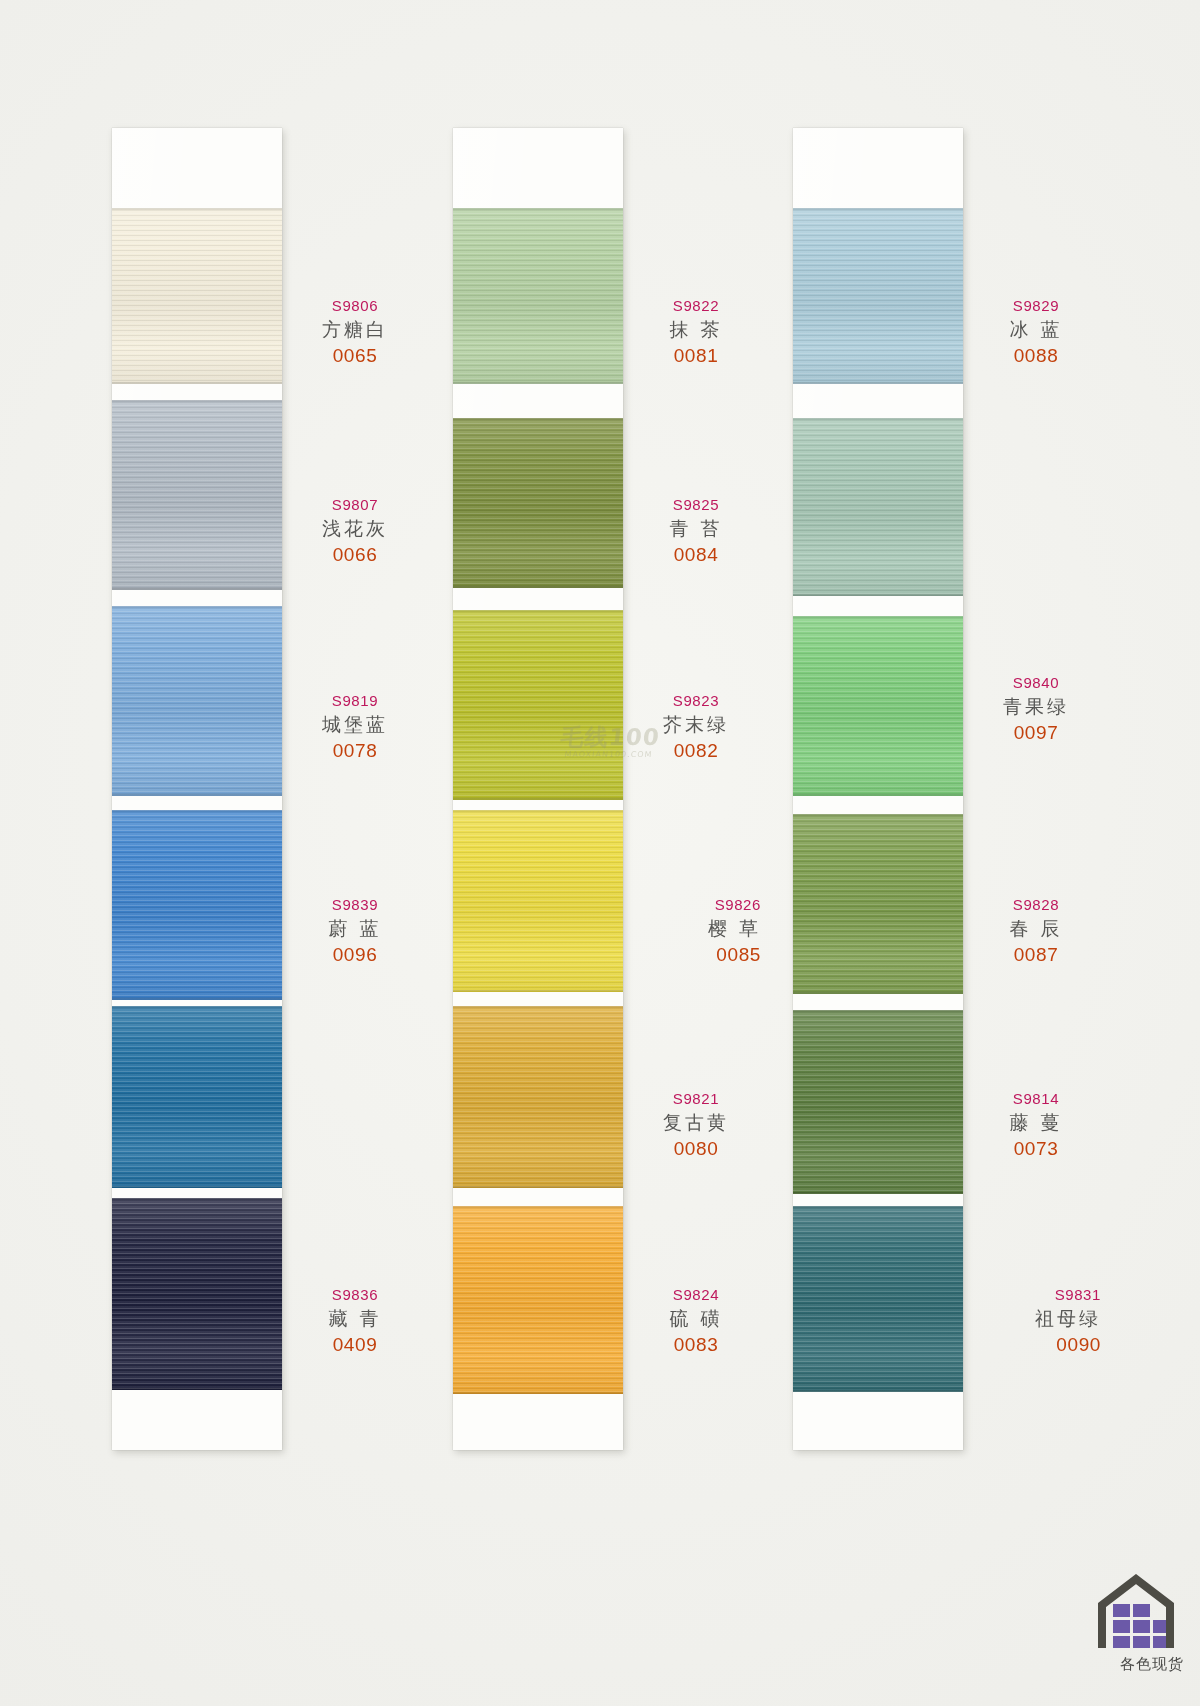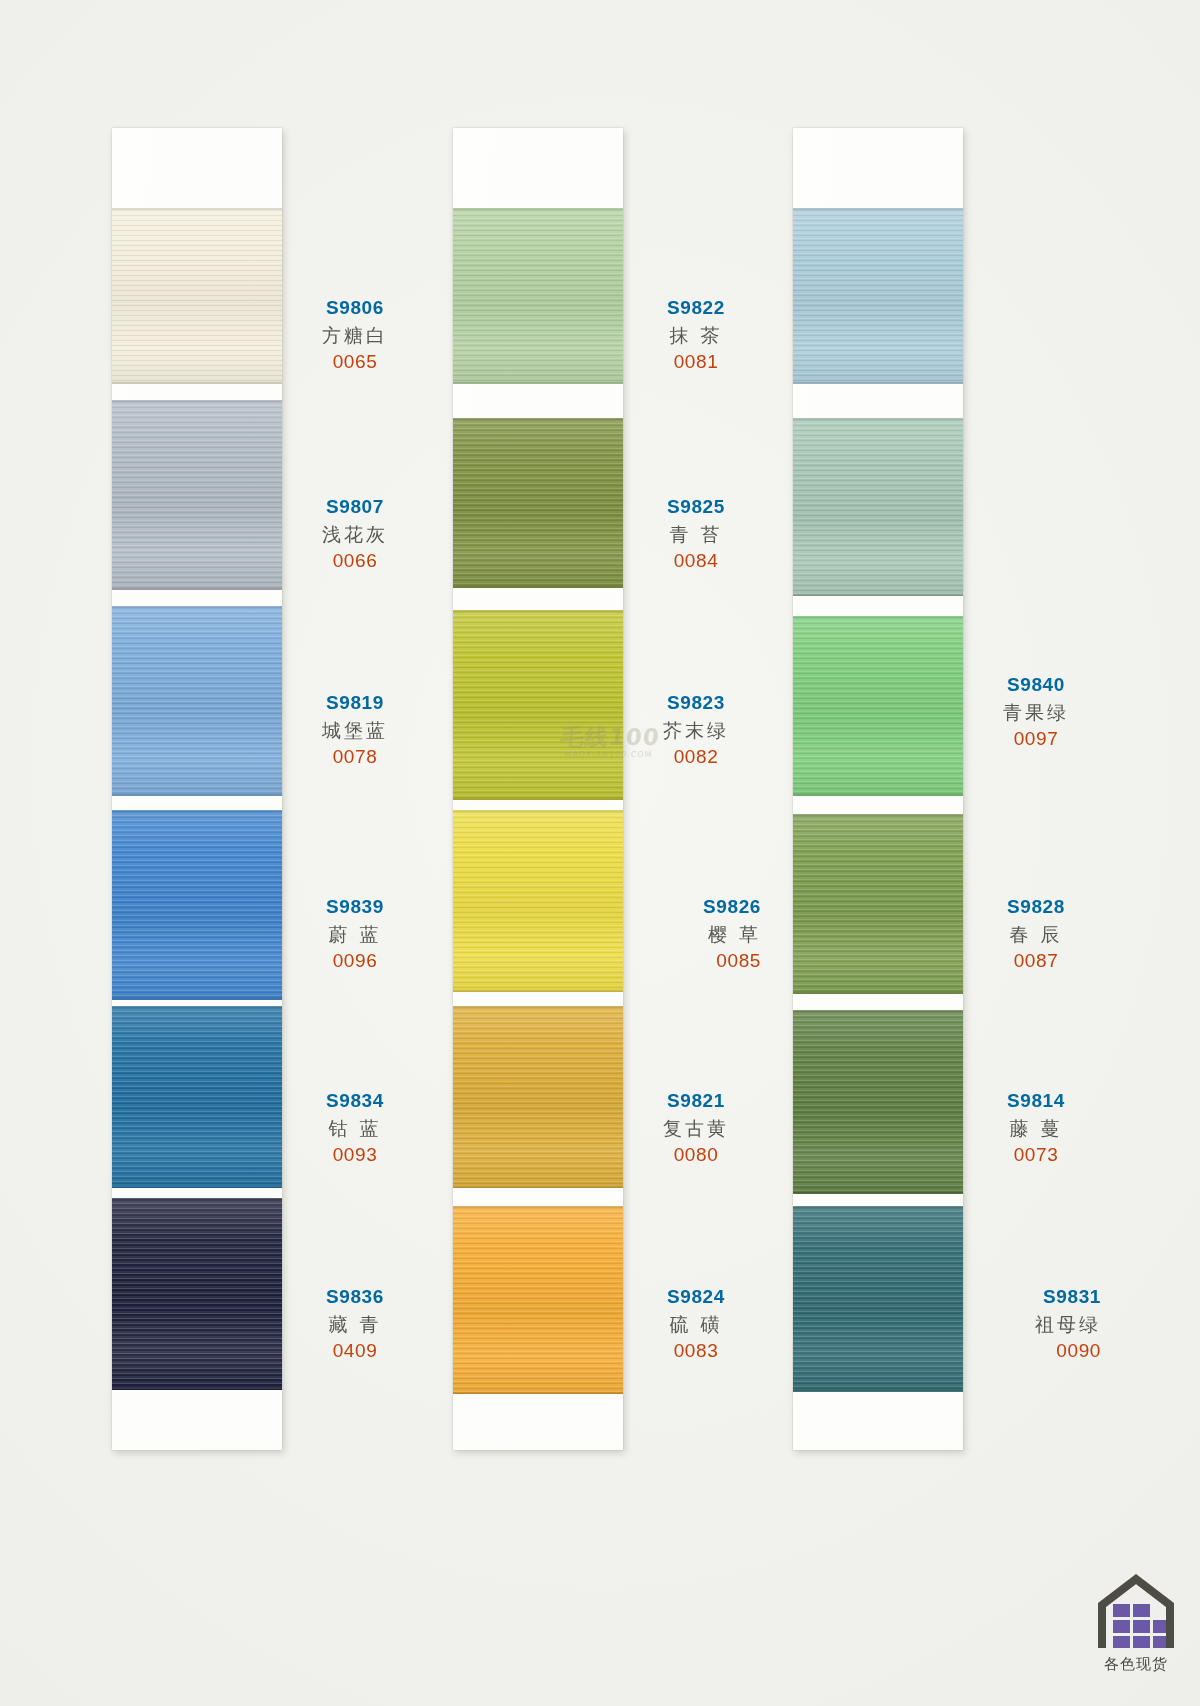--- a/index.html
+++ b/index.html
@@ -94,24 +94,23 @@
 
   
   .label {
     position: absolute;
     width: 130px;
     text-align: center;
     color: #5a5a58;
     line-height: 1.42;
   }
   .label .code {
-    font-size: 19px;
+    font-size: 15px;
     letter-spacing: 0.6px;
-    color: #0369a1;
-    font-weight: bold;
+    color: #be185d;
   }
   .label .cname {
     font-size: 19px;
     letter-spacing: 3px;
     color: #575755;
     font-family: "DejaVu Sans", "Liberation Sans", sans-serif;
   }
   .label .num {
     font-size: 19px;
     letter-spacing: 0.6px;
@@ -142,21 +141,21 @@
     display: block;
     line-height: 9px;
   }
 
   
   .brand-logo {
     position: absolute;
     left: 1088px;
     top: 1574px;
     width: 96px;
-    text-align: center;
+    text-align: right;
   }
   .logo-mark {
     position: relative;
     width: 78px;
     height: 78px;
     margin: 0 auto;
   }
   .logo-mark svg { display:block; }
   .brand-text {
     margin-top: 3px;
@@ -217,25 +216,20 @@
         <div class="code">S9839</div>
         <div class="cname">蔚 蓝</div>
         <div class="num">0096</div>
       </div>
       <div class="band" style="top: 878px; height: 182px; background: rgb(31, 110, 160);">
         <div class="threads"></div>
         <div class="sheen"></div>
         <div class="edge-top"></div>
         <div class="edge-bot"></div>
       </div>
-      <div class="label" style="left: 178px; top: 960px;">
-        <div class="code">S9834</div>
-        <div class="cname">钴 蓝</div>
-        <div class="num">0093</div>
-      </div>
       <div class="band" style="top: 1070px; height: 192px; background: rgb(29, 31, 59);">
         <div class="threads"></div>
         <div class="sheen"></div>
         <div class="edge-top"></div>
         <div class="edge-bot"></div>
       </div>
       <div class="label" style="left: 178px; top: 1156px;">
         <div class="code">S9836</div>
         <div class="cname">藏 青</div>
         <div class="num">0409</div>
@@ -310,20 +304,25 @@
         <div class="num">0083</div>
       </div>
     </div>
     <div class="card-column" style="left: 793px;">
       <div class="card-strip"></div>
       <div class="band" style="top: 80px; height: 176px; background: rgb(169, 203, 217);">
         <div class="threads"></div>
         <div class="sheen"></div>
         <div class="edge-top"></div>
         <div class="edge-bot"></div>
+      </div>
+      <div class="label" style="left: 178px; top: 167px;">
+        <div class="code">S9829</div>
+        <div class="cname">冰 蓝</div>
+        <div class="num">0088</div>
       </div>
       <div class="band" style="top: 290px; height: 178px; background: rgb(164, 197, 179);">
         <div class="threads"></div>
         <div class="sheen"></div>
         <div class="edge-top"></div>
         <div class="edge-bot"></div>
       </div>
       <div class="band" style="top: 488px; height: 180px; background: rgb(124, 204, 122);">
         <div class="threads"></div>
         <div class="sheen"></div>

